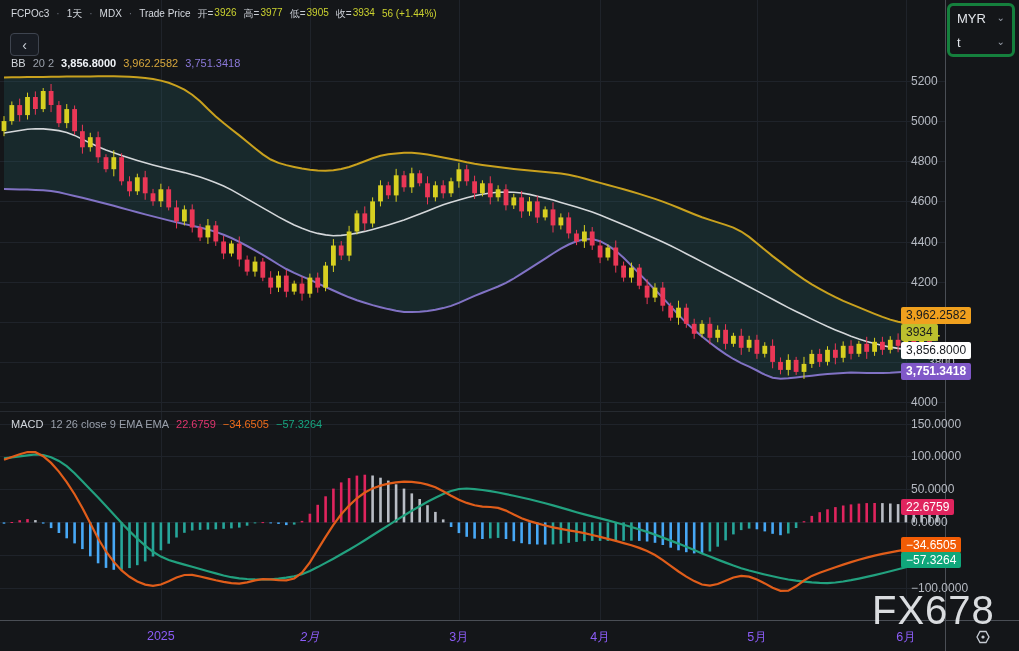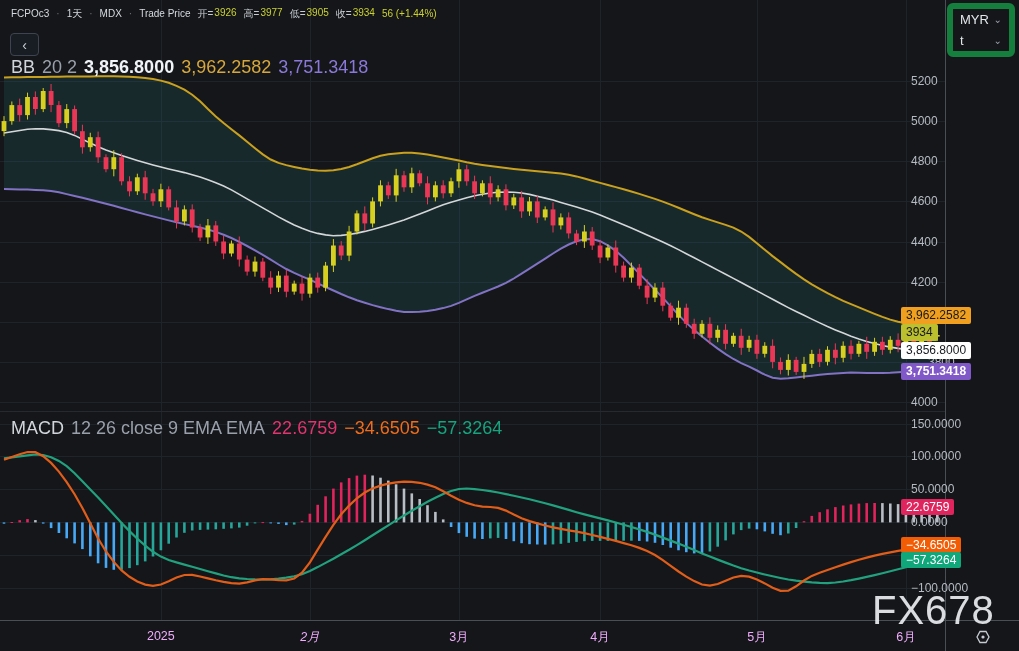--- a/index.html
+++ b/index.html
@@ -7,43 +7,43 @@
        font-family:"Liberation Sans","DejaVu Sans",sans-serif;-webkit-font-smoothing:antialiased;}
   #chart-svg{position:absolute;left:0;top:0;z-index:1;}
   .legend{position:absolute;top:7px;left:11px;z-index:8;font-size:10px;display:flex;gap:7px;align-items:baseline;color:#d6dae0;white-space:nowrap;}
   .legend .sep{color:#6b717c;}
   .legend .fld{display:flex;gap:1px;}
   .legend .lab{color:#c7cbd2;}
   .legend .val{color:#cbd22f;}
   .legend .chg{color:#cbd22f;margin-left:0;text-align:right;}
   .back-btn{position:absolute;top:33px;left:10px;width:27px;height:21px;border:1px solid #3e444f;border-radius:4px;
             background:#181c23;color:#c9ced6;display:flex;align-items:center;justify-content:center;font-size:14px;z-index:8;cursor:pointer;}
-  .status{position:absolute;left:11px;z-index:8;font-size:18px;display:flex;gap:7px;white-space:nowrap;align-items:baseline;}
+  .status{position:absolute;left:11px;z-index:8;font-size:11px;display:flex;gap:7px;white-space:nowrap;align-items:baseline;}
   .bb-row{top:57px;}
   .macd-row{top:418px;}
   .st-name{color:#d2d6dc;}
   .st-params{color:#9aa0ab;}
   .bb-basis{color:#f0f3f7;font-weight:bold;}
   .bb-upper{color:#d7a73c;}
   .bb-lower{color:#8b79d9;}
   .macd-hist-val{color:#e0356e;}
   .macd-line-val{color:#ef6c1a;}
   .macd-sig-val{color:#16a47f;}
-  .side-box{position:absolute;left:947px;top:3px;width:68px;height:54px;border:6px solid #15803d;border-radius:6px;
+  .side-box{position:absolute;left:947px;top:3px;width:68px;height:54px;border:3px solid #15803d;border-radius:6px;
             z-index:8;display:flex;flex-direction:column;background:#141619;box-sizing:border-box;}
   .side-row{flex:1;display:flex;align-items:center;justify-content:space-between;padding:0 7px;color:#e2e5ea;font-size:13px;cursor:pointer;}
   .side-row .chev{color:#9aa0ab;font-size:10px;line-height:10px;}
   .watermark{position:absolute;left:872px;top:588px;z-index:5;font-size:40px;color:#e9ecef;opacity:0.93;letter-spacing:1px;}
   .axis-col{position:absolute;left:900px;width:73px;z-index:6;}
   #price-axis{top:0;height:411px;}
   #macd-axis{top:411px;height:209px;}
   .tick{position:absolute;left:11px;color:#b6bac2;font-size:12px;line-height:14px;white-space:nowrap;}
   .plabel{position:absolute;left:1px;height:17px;line-height:17px;font-size:12px;padding:0 5px;border-radius:2px;white-space:nowrap;z-index:7;}
   #time-axis{position:absolute;top:622px;left:0;width:1019px;height:29px;z-index:6;}
-  .tlabel{position:absolute;top:7px;width:56px;margin-left:-28px;text-align:center;color:#f0abfc;font-size:12.5px;}
+  .tlabel{position:absolute;top:7px;width:56px;margin-left:-28px;text-align:center;color:#8b5cf6;font-size:12.5px;}
   .corner-icon{position:absolute;left:973px;top:627px;z-index:8;width:20px;height:20px;cursor:pointer;}
 </style>
 </head>
 <body>
 
 <div id="app">
   <svg id="chart-svg" width="1019" height="651">
       <defs>
         <clipPath id="clipP">
           <rect x="0" y="28" width="945" height="383"></rect>

